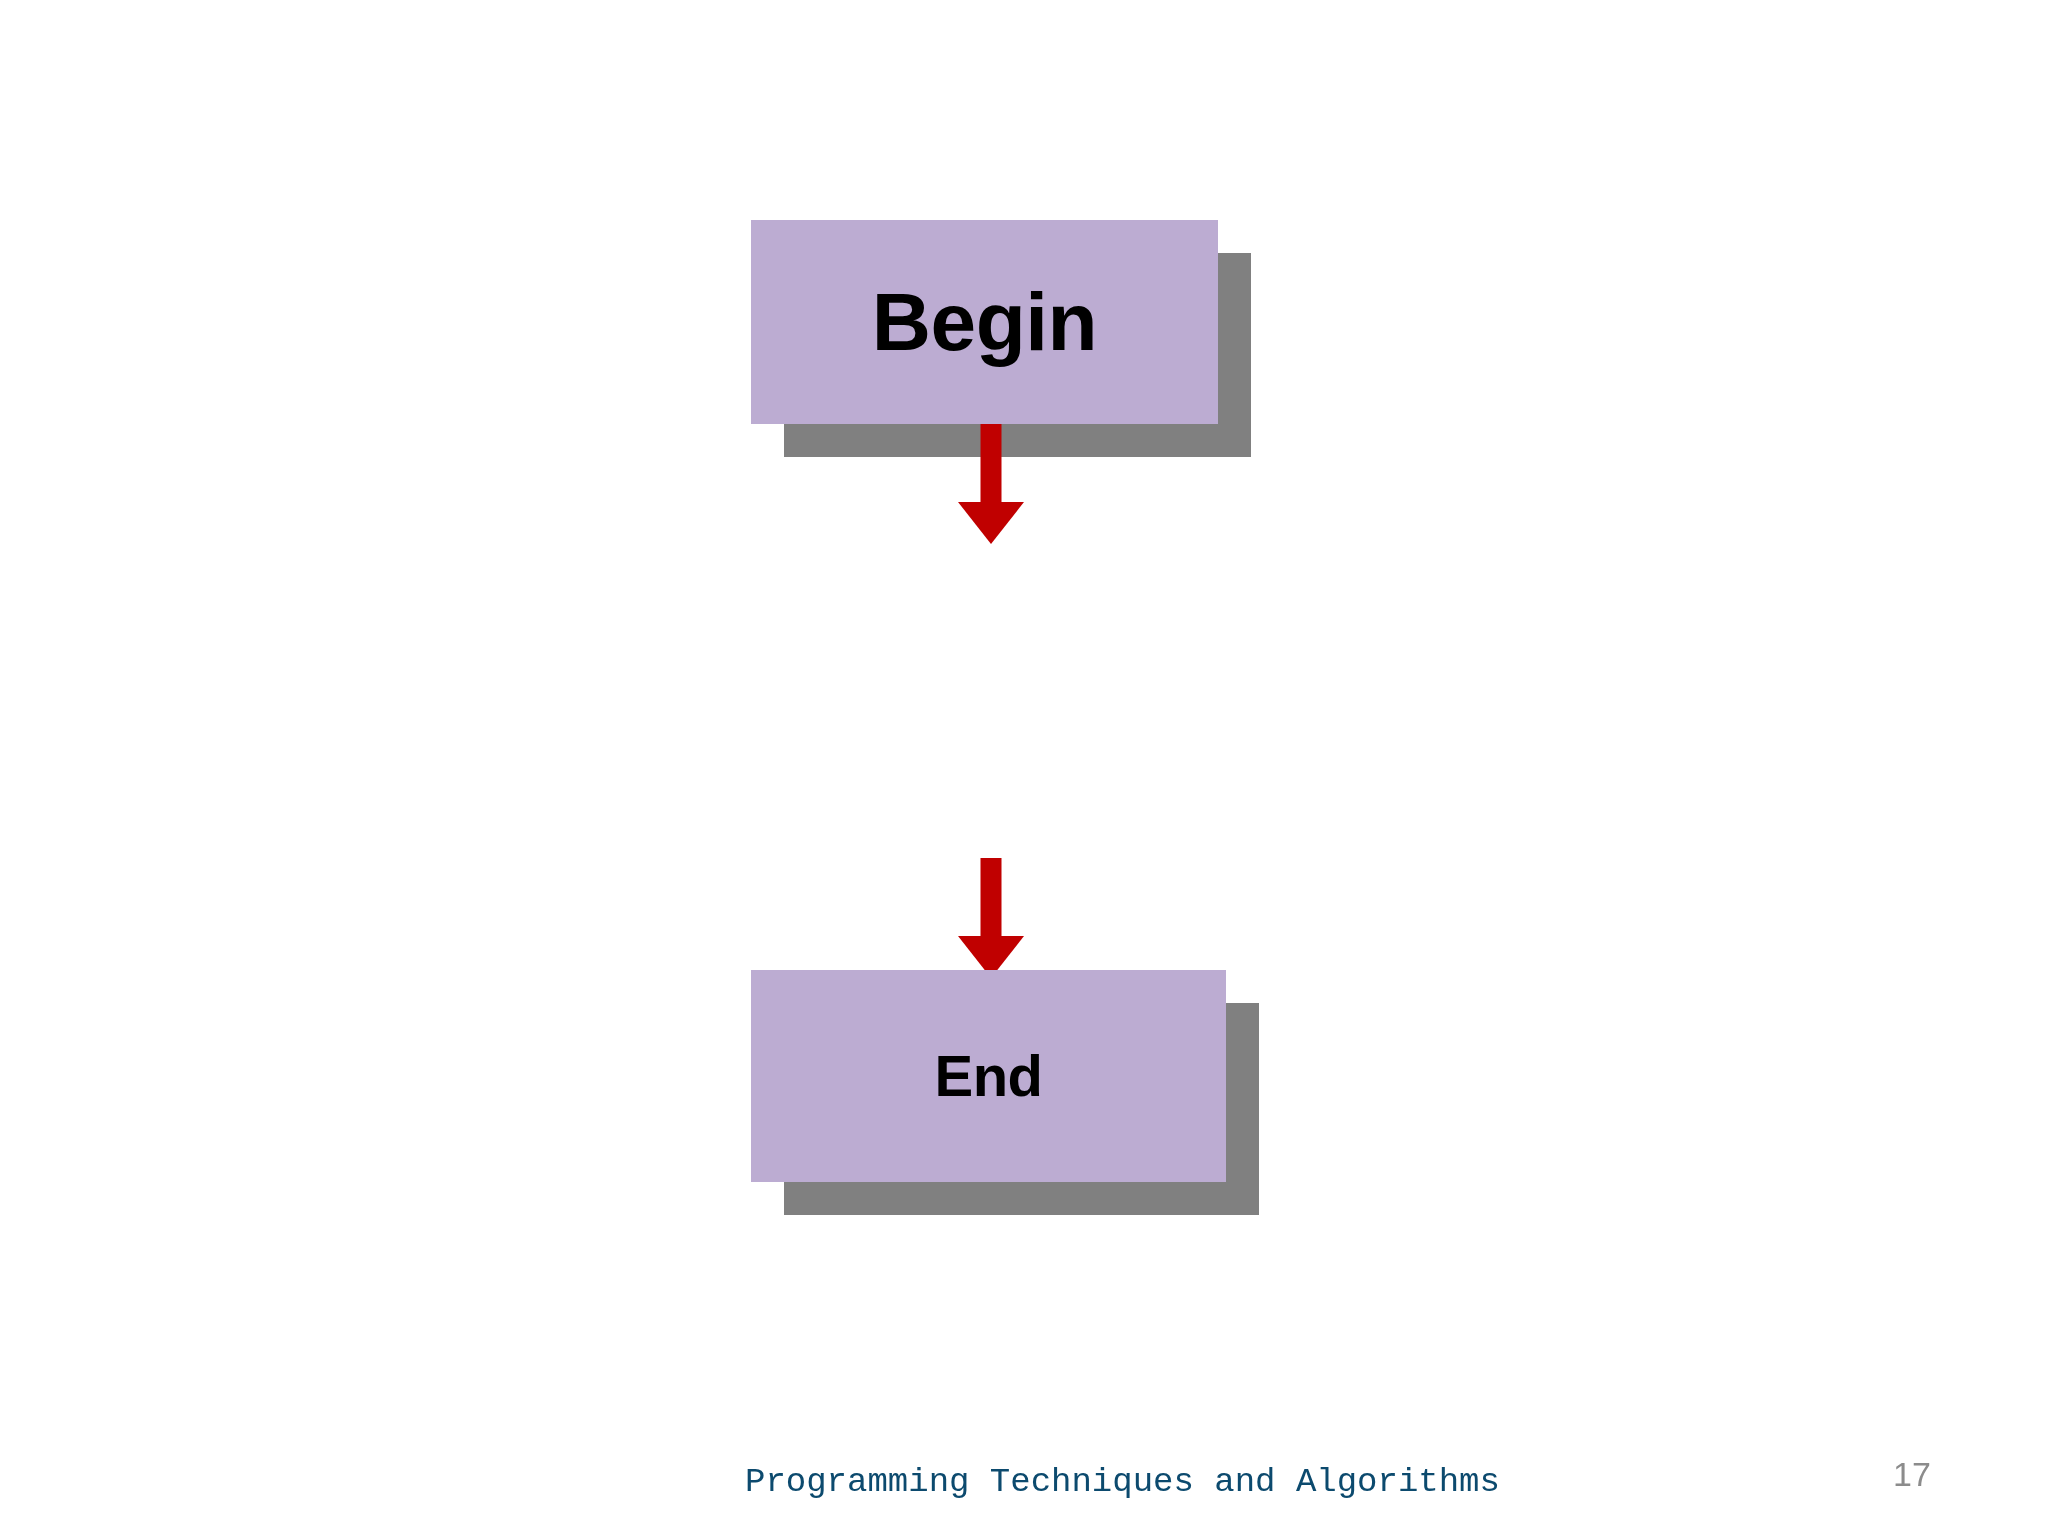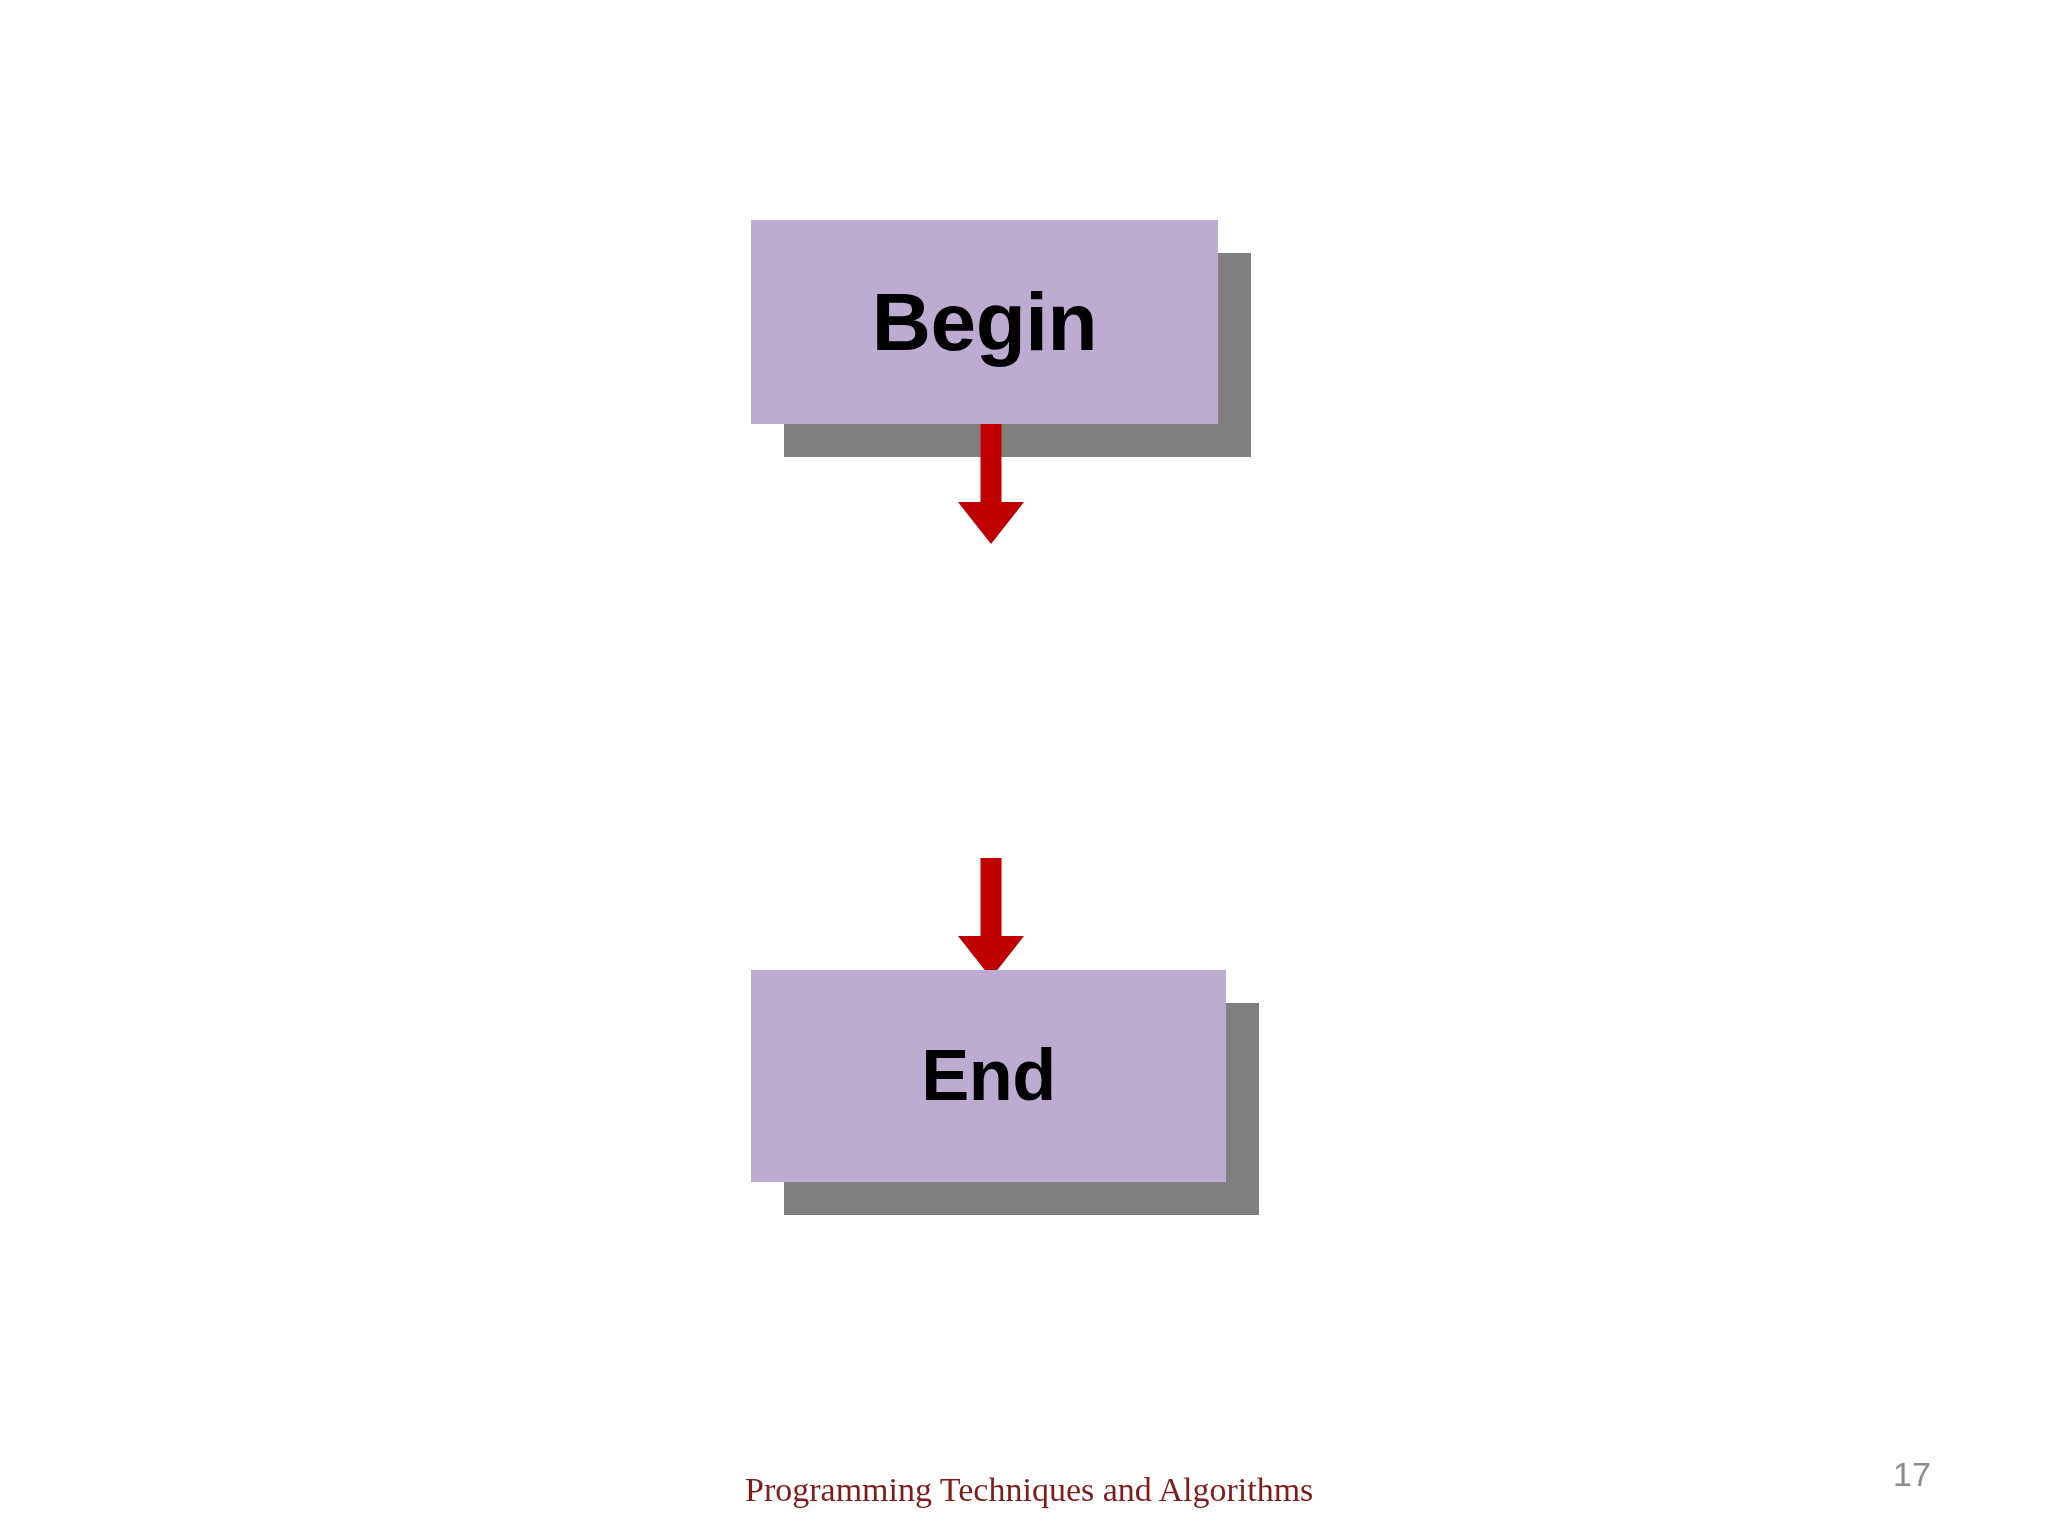--- a/index.html
+++ b/index.html
@@ -121,21 +121,21 @@
     height: 212px;
   }
   #end-node .node-body {
     left: 0px;
     top: 0px;
     width: 475px;
     height: 212px;
     background: #BCACD2;
   }
   #end-node .node-label {
-    font-size: 72px;
+    font-size: 58px;
   }
 
   
   .arrow {
     position: absolute;
   }
   .arrow-stem {
     position: absolute;
     background: #C00000;
     left: 50%;
@@ -175,24 +175,24 @@
   #footer {
     position: absolute;
     left: 0;
     top: 1455px;
     width: 2048px;
     height: 60px;
   }
   #footer-title {
     position: absolute;
     left: 745px;
-    top: 16px;
+    top: 8px;
     font-size: 34px;
-    color: #7f1d1d;
-    font-family: Liberation Serif, serif;
+    color: #0c4a6e;
+    font-family: Liberation Mono, monospace;
     white-space: nowrap;
   }
   #footer-page {
     position: absolute;
     left: 1893px;
     top: 0;
     font-size: 34px;
     color: #8C8C8C;
     font-family: "Liberation Sans", sans-serif;
   }

